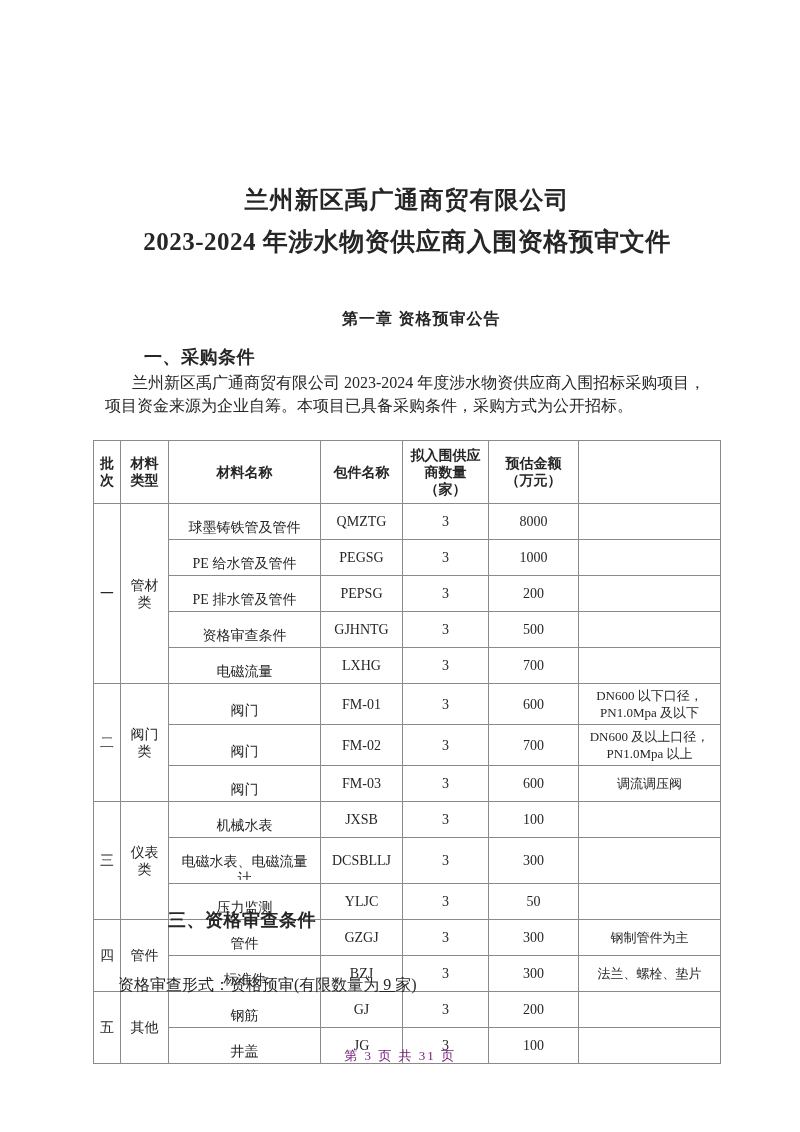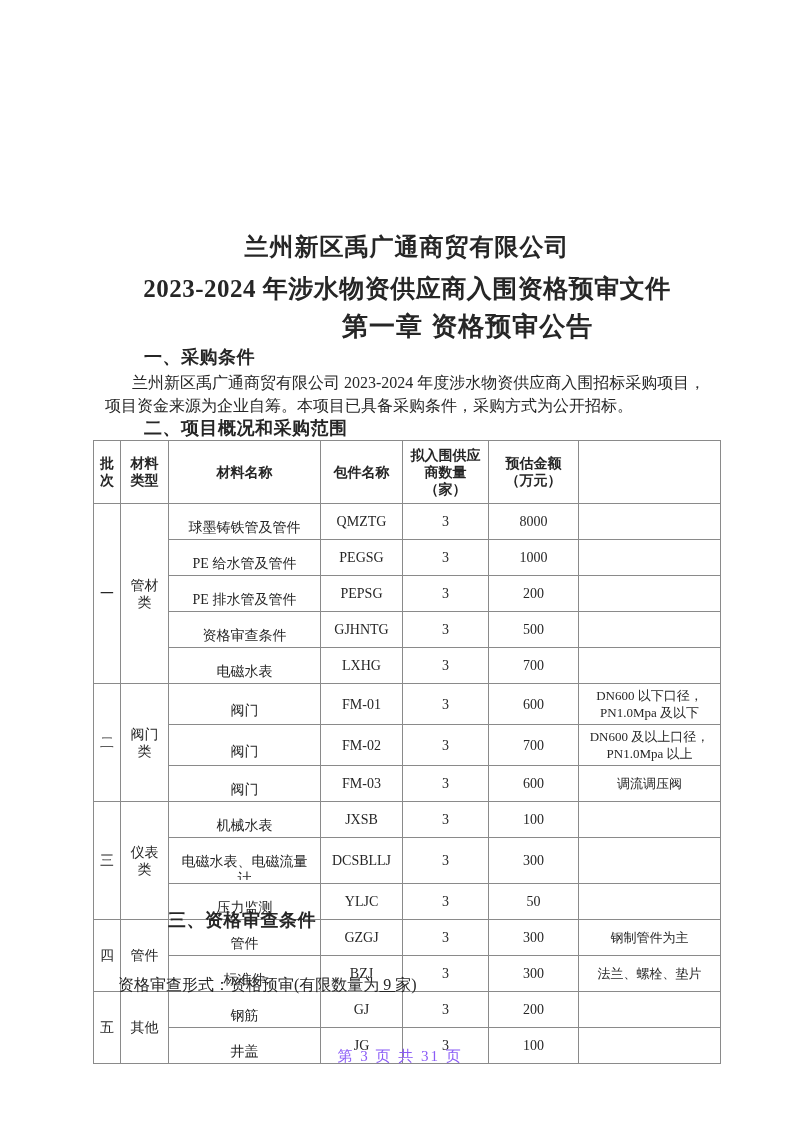--- a/index.html
+++ b/index.html
@@ -16,34 +16,33 @@
     position: absolute;
     top: 186px; left: 0; right: 0;
     text-align: center;
     padding-left: 14px;
   }
   .title-line1 {
     font-size: 24px;
     font-weight: bold;
     letter-spacing: 1px;
     line-height: 28px;
-    margin-top: 47px;
   }
   .title-line2 {
     font-size: 25px;
     font-weight: bold;
     letter-spacing: 0.5px;
     line-height: 28px;
     margin-top: 14px;
   }
   .chapter-heading {
     position: absolute;
     top: 309px; left: 342px;
     font-family: "Liberation Sans", "DejaVu Sans", sans-serif;
-    font-size: 26px;
+    font-size: 16px;
     font-weight: bold;
     letter-spacing: 1px;
   }
   .sec-heading {
     position: absolute;
     left: 144px;
     font-size: 18px;
     font-weight: bold;
     letter-spacing: 0.5px;
   }
@@ -93,43 +92,42 @@
   table.proc td.cell-remark { font-size: 13px; }
   .name-inner {
     max-height: 27px;
     overflow: hidden;
     margin-top: 12px;
   }
   .footer {
     position: absolute;
     top: 1047px; left: 0; right: 0;
     text-align: center;
-    font-size: 15px;
-    color: #8b5cf6;
+    font-size: 13px;
+    color: #701a75;
     letter-spacing: 2px;
   }
 </style>
 </head>
 <body>
 
 <div class="page">
 
   <div class="title-block">
     <div class="title-line1">兰州新区禹广通商贸有限公司</div>
     <div class="title-line2">2023-2024 年涉水物资供应商入围资格预审文件</div>
   </div>
 
   <div class="chapter-heading">第一章 资格预审公告</div>
 
   <div class="sec-heading sec1-heading">一、采购条件</div>
 
   <div class="body-paragraph">兰州新区禹广通商贸有限公司 2023-2024 年度涉水物资供应商入围招标采购项目，
 项目资金来源为企业自筹。本项目已具备采购条件，采购方式为公开招标。</div>
 
-  <div class="sec-heading sec2-heading">二、项目概况和采购范围</div>
 
   <table class="proc">
     <colgroup>
         <col style="width: 27px;">
         <col style="width: 48px;">
         <col style="width: 152px;">
         <col style="width: 82px;">
         <col style="width: 86px;">
         <col style="width: 90px;">
         <col style="width: 142px;">
@@ -176,21 +174,21 @@
           <td class="cell-remark"></td>
         </tr>
         <tr>
           <td class="cell-name"><div class="name-inner">资格审查条件</div></td>
           <td class="cell-pkg">GJHNTG</td>
           <td class="cell-qty">3</td>
           <td class="cell-amount">500</td>
           <td class="cell-remark"></td>
         </tr>
         <tr>
-          <td class="cell-name"><div class="name-inner">电磁水表</div></td>
+          <td class="cell-name"><div class="name-inner">电磁流量</div></td>
           <td class="cell-pkg">LXHG</td>
           <td class="cell-qty">3</td>
           <td class="cell-amount">700</td>
           <td class="cell-remark"></td>
         </tr>
         <tr>
           <td rowspan="3" class="cell-batch">二</td>
           <td rowspan="3" class="cell-type">阀门
 类</td>
           <td class="cell-name"><div class="name-inner">阀门</div></td>

